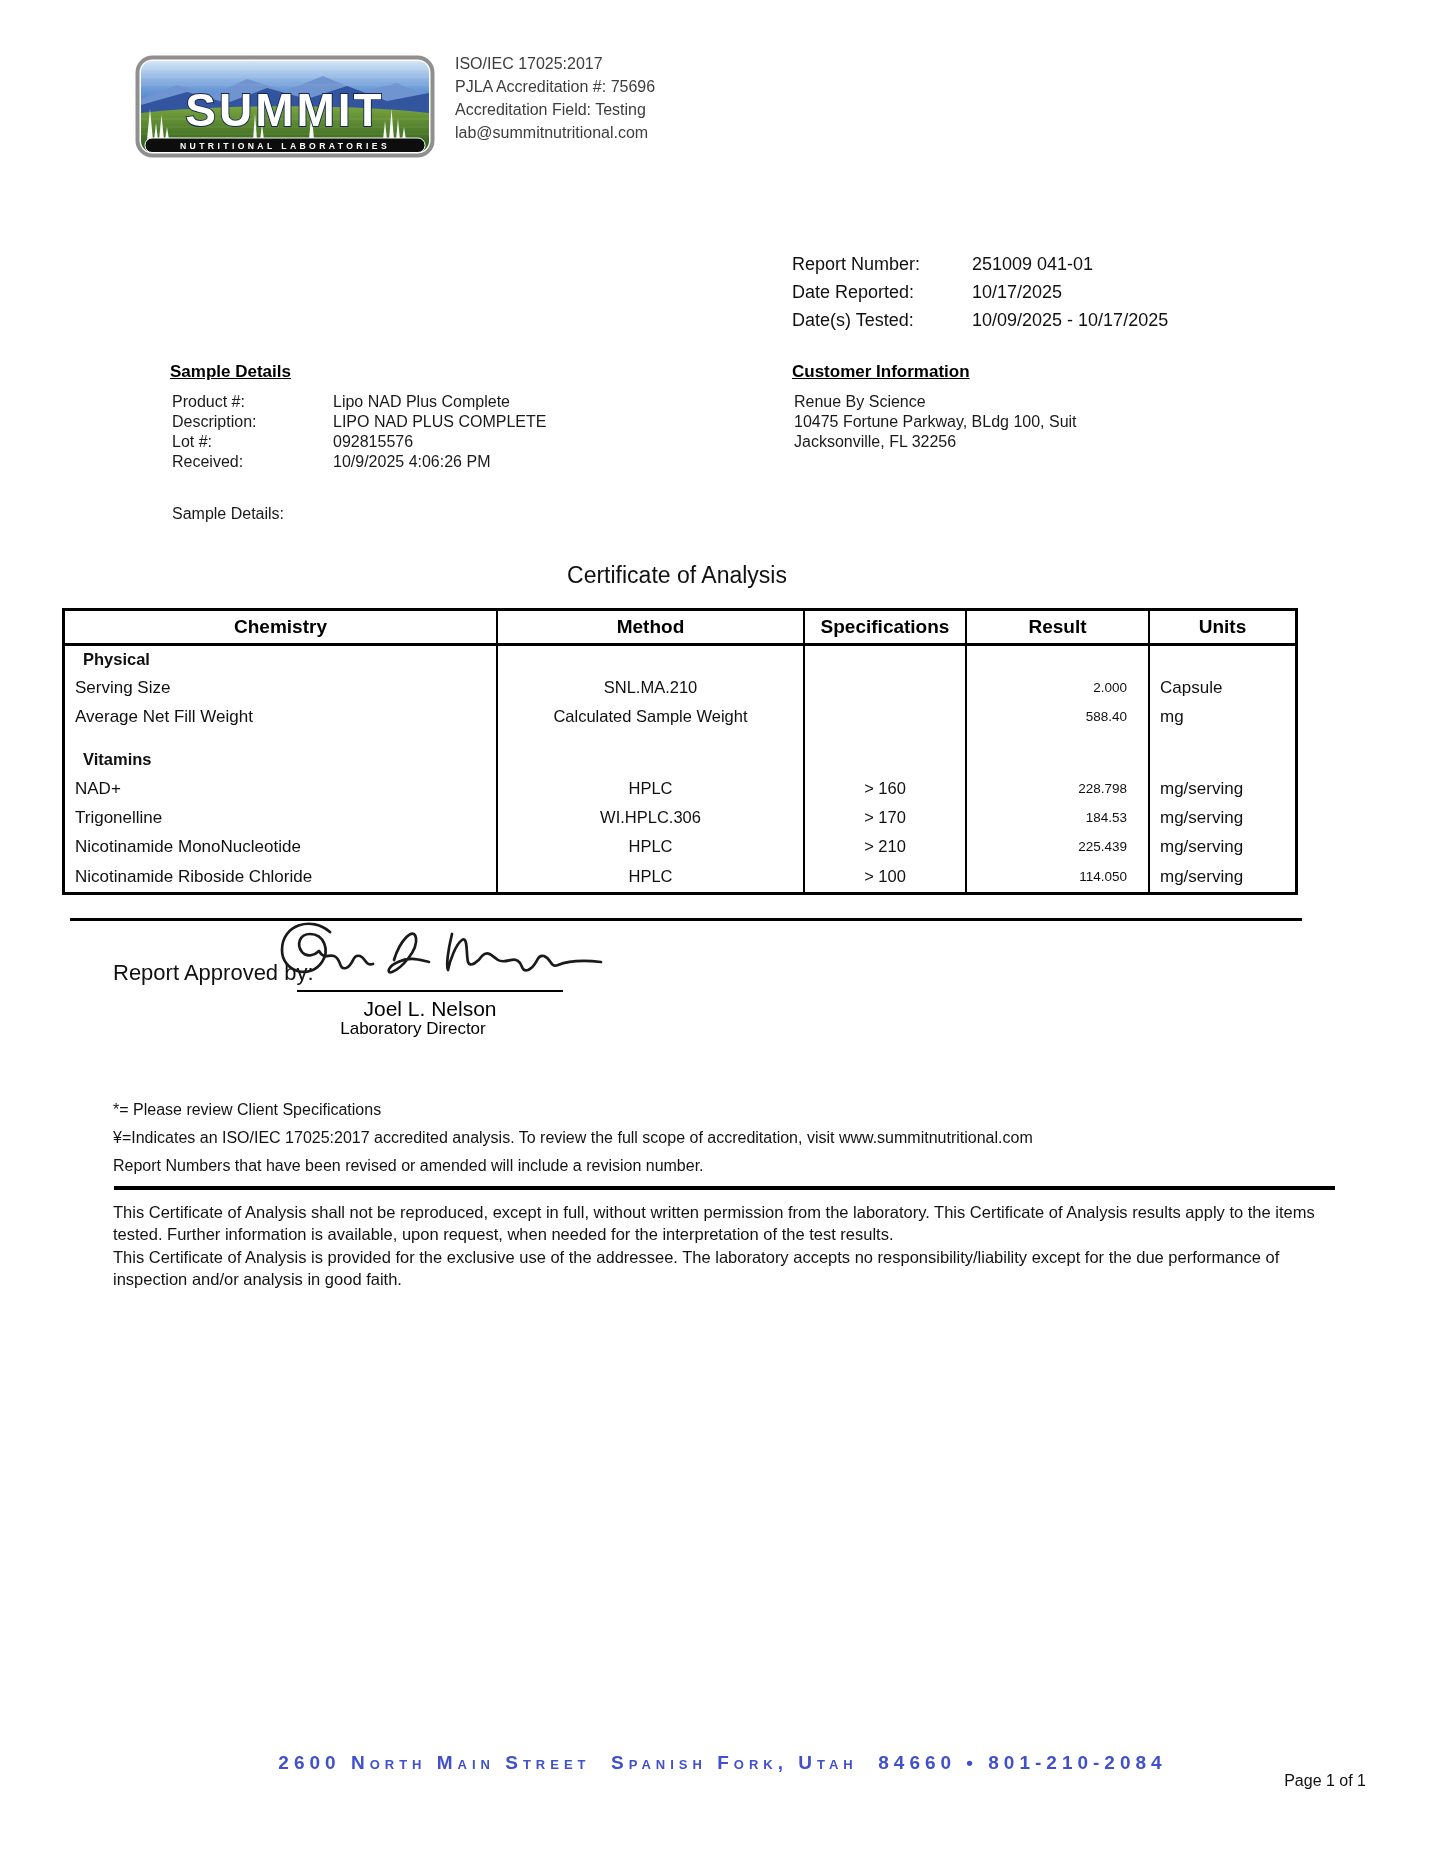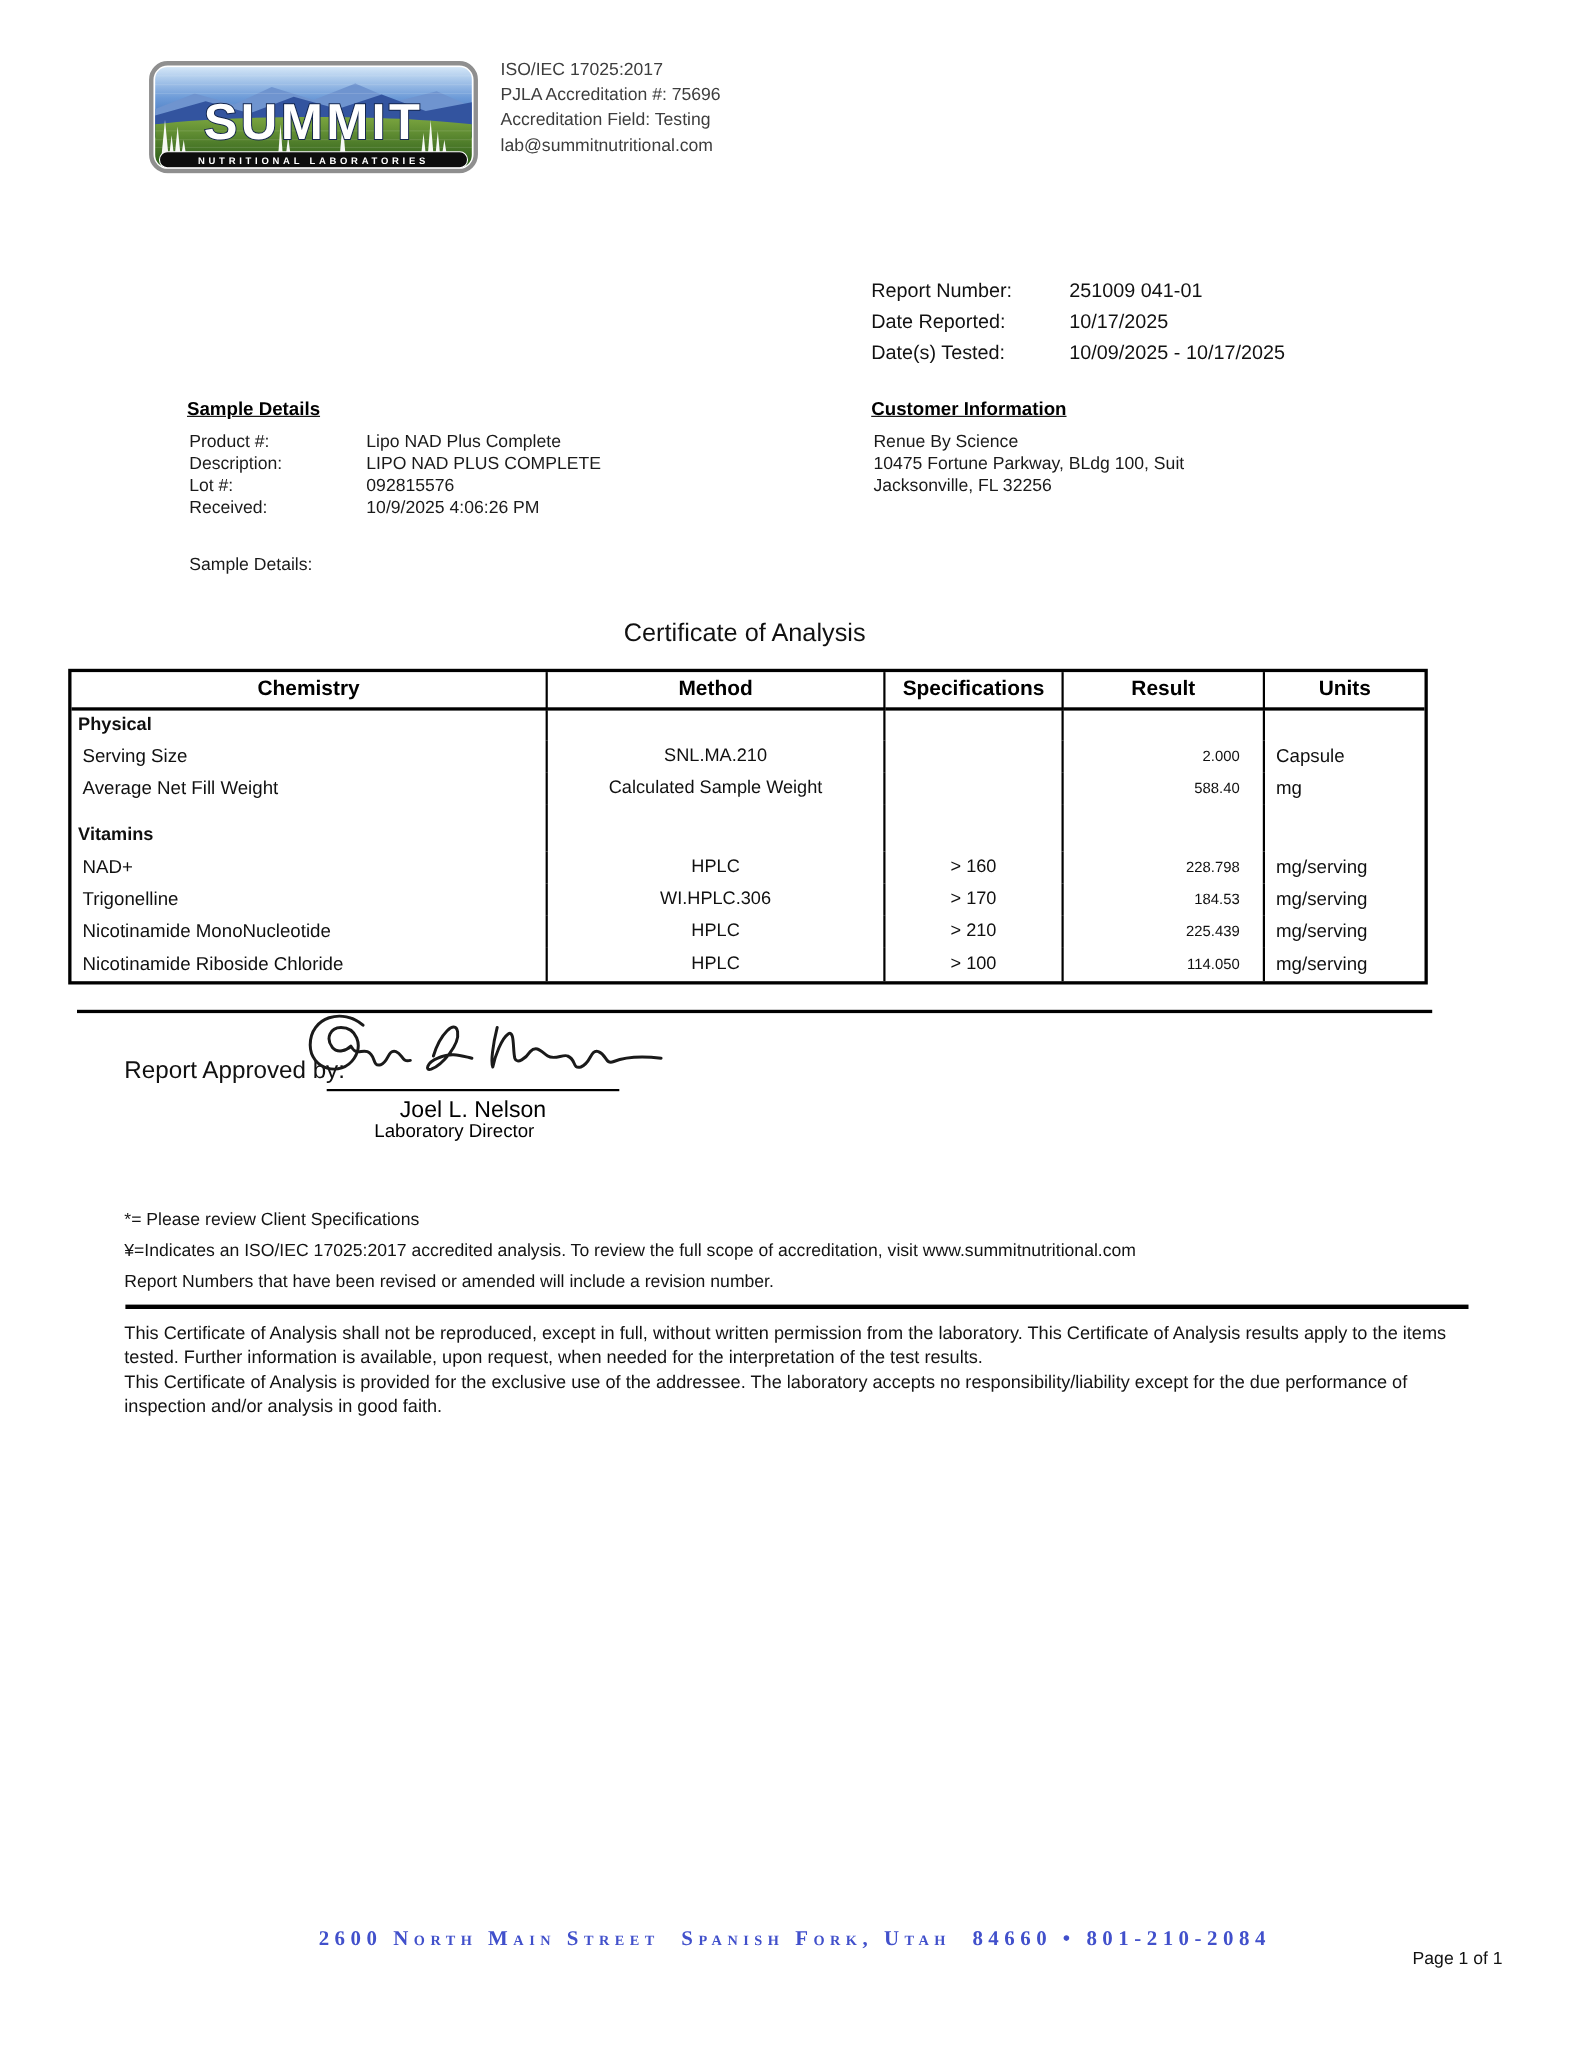--- a/index.html
+++ b/index.html
@@ -33,21 +33,21 @@
              grid-template-columns:433px 307px 162px 183px 145px;
              border:3px solid #000;background:#fff;}
   .tr{display:contents;}
   .th{height:32px;border-bottom:3px solid #000;border-right:2px solid #000000;
       display:flex;align-items:center;justify-content:center;
       font-weight:bold;font-size:19px;color:#000;}
   .th.last{border-right:none;}
   .td{border-right:2px solid #000;display:flex;align-items:center;font-size:16.5px;color:#101010;}
   .td.c-units{border-right:none;padding-left:10px;font-size:17px;}
   .td.c-chem{padding-left:10px;font-size:17px;justify-content:flex-start;}
-  .td.c-chem.section{padding-left:6px;font-weight:bold;font-size:16.5px;}
+  .td.c-chem.section{padding-left:18px;font-weight:bold;font-size:16.5px;}
   .td.c-method,.td.c-spec{justify-content:center;text-align:right;}
   .td.c-result{justify-content:flex-end;padding-right:21px;font-size:13.5px;}
   .rh27 > .td{height:27px;}
   .rh29 > .td{height:29px;}
   .rh31 > .td{height:31px;}
   .rh38 > .td{height:38px;align-items:flex-end;padding-bottom:5px;}
 
   
   .rule1{position:absolute;left:70px;top:918px;width:1232px;height:3px;background:#000;}
   .rule2{position:absolute;left:114px;top:1186px;width:1221px;height:4px;background:#000;}
@@ -62,21 +62,21 @@
   
   .footnotes{position:absolute;left:113px;top:1101px;font-size:16px;color:#131313;}
   .footnotes div{height:28px;}
   .disclaimer{position:absolute;left:113px;top:1201px;width:1232px;font-size:16.5px;
               line-height:22.4px;color:#131313;}
   .disclaimer p{margin:0;}
 
   
   .footer-address{position:absolute;left:0;top:1752px;width:1445px;text-align:center;
                   font-size:19px;font-weight:bold;letter-spacing:5px;
-                  font-variant:small-caps;color:#4150cb;white-space:pre;font-family:Liberation Serif, serif;}
+                  font-variant:small-caps;color:#4150cb;white-space:pre;}
   .page-num{position:absolute;left:1166px;top:1772px;width:200px;text-align:right;
             font-size:16px;color:#111;}
 </style>
 </head>
 <body>
 
 <div class="page">
 
   <div class="logo-wrap">
     <svg width="300" height="103" viewBox="0 0 300 103">

